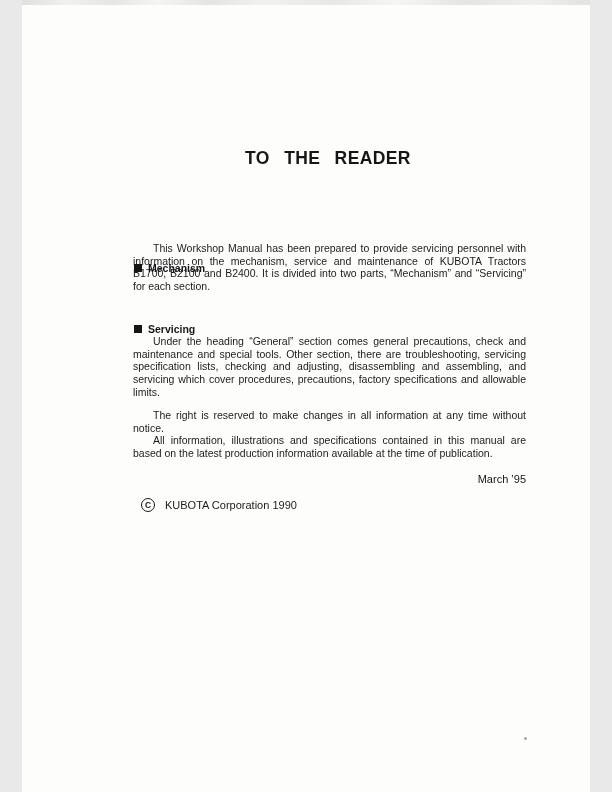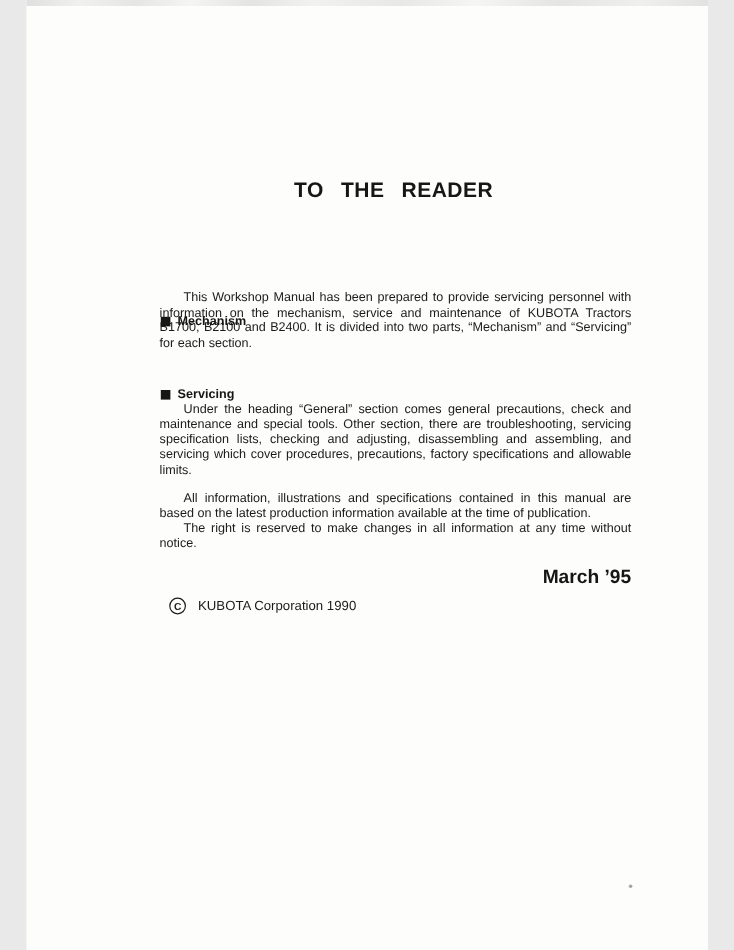--- a/index.html
+++ b/index.html
@@ -99,22 +99,22 @@
     margin-right: 6px;
     flex: 0 0 auto;
   }
 
   .date-line {
     position: absolute;
     top: 473px;
     left: 111px;
     width: 393px;
     text-align: right;
-    font-size: 16px;
-    font-weight: bold;
+    font-size: 11px;
+    font-weight: normal;
     color: #161616;
   }
 
   .copyright-line {
     position: absolute;
     top: 498px;
     left: 119px;
     display: flex;
     align-items: center;
     font-size: 11px;
@@ -156,22 +156,22 @@
 
   <div class="section-heading serv-heading">
     <span class="bullet-square"></span>
     <span>Servicing</span>
   </div>
   <div class="body-block serv-body">
     <p>Under the heading “General” section comes general precautions, check and maintenance and special tools.  Other section, there are troubleshooting, servicing specification lists, checking and adjusting, disassembling and assembling, and servicing which cover procedures, precautions, factory specifications and allowable limits.</p>
   </div>
 
   <div class="body-block closing-block">
+    <p>The right is reserved to make changes in all information at any time without notice.</p>
     <p>All information, illustrations and specifications contained in this manual are based on the latest production information available at the time of publication.</p>
-    <p>The right is reserved to make changes in all information at any time without notice.</p>
   </div>
 
   <div class="date-line">March ’95</div>
 
   <div class="copyright-line">
     <span class="circle-c">C</span>
     <span>KUBOTA Corporation  1990</span>
   </div>
 
 </div>

